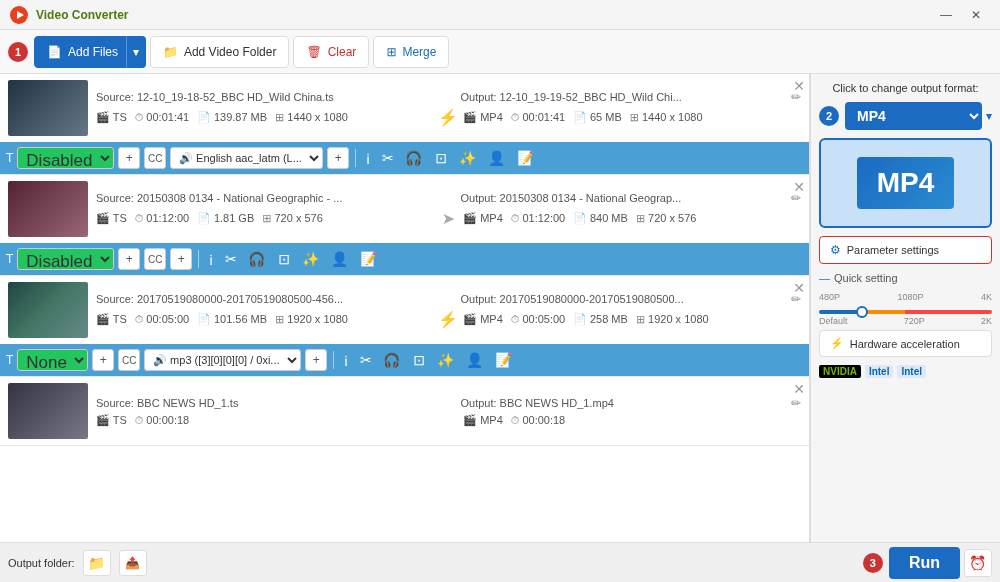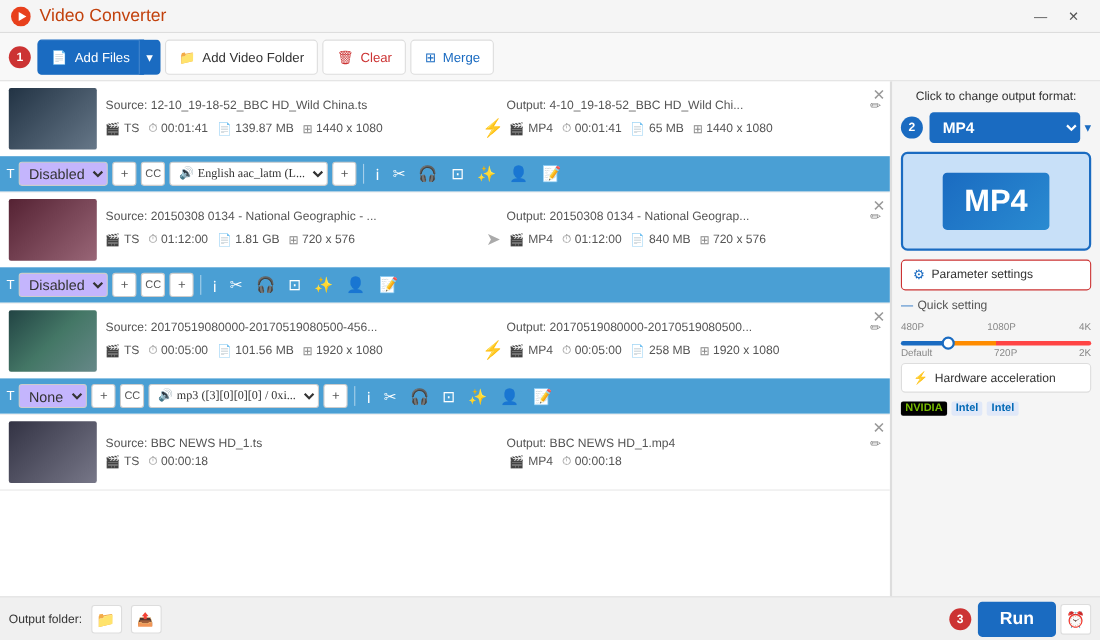--- a/index.html
+++ b/index.html
@@ -8,21 +8,21 @@
     .titlebar {
       background: #f5f5f5;
       height: 30px;
       display: flex;
       align-items: center;
       padding: 0 10px;
       border-bottom: 1px solid #ddd;
       justify-content: space-between;
     }
     .titlebar-left { display: flex; align-items: center; gap: 8px; }
-    .titlebar-title { font-size: 16px; color: #c2410c; }
+    .titlebar-title { font-size: 12px; color: #4d7c0f; font-weight: bold; }
     .titlebar-controls { display: flex; gap: 2px; }
     .titlebar-btn { width: 28px; height: 20px; background: none; border: none; cursor: pointer; font-size: 12px; color: #555; display: flex; align-items: center; justify-content: center; }
 
     .toolbar {
       background: #f8f8f8;
       height: 44px;
       display: flex;
       align-items: center;
       padding: 0 8px;
       gap: 4px;
@@ -127,39 +127,39 @@
 
     .toolbar-row {
       background: #4a9fd4;
       display: flex;
       align-items: center;
       padding: 2px 6px;
       gap: 4px;
       height: 32px;
     }
     .subtitle-select {
-      background: #c4b5fd;
+      background: #22c55e;
       border: 1px solid #ccc;
       border-radius: 3px;
       padding: 2px 4px;
-      font-size: 13px;
+      font-size: 17px;
       height: 22px;
       color: #333;
       min-width: 60px;
     }
     .toolbar-mini-btn {
       width: 22px; height: 22px;
       background: white; border: 1px solid #ccc; border-radius: 3px;
       cursor: pointer; display: flex; align-items: center; justify-content: center;
       font-size: 12px; color: #555;
     }
     .audio-select {
       background: white; border: 1px solid #ccc; border-radius: 3px;
       padding: 2px 4px; font-size: 11px; height: 22px; color: #333;
-      min-width: 130px; max-width: 160px; overflow: hidden; text-overflow: ellipsis; font-family: Liberation Serif, serif;
+      min-width: 130px; max-width: 160px; overflow: hidden; text-overflow: ellipsis;
     }
     .toolbar-sep-v { width: 1px; height: 18px; background: rgba(255,255,255,0.5); margin: 0 2px; }
     .toolbar-icon-btn { color: white; font-size: 14px; cursor: pointer; padding: 2px 4px; }
 
     .right-panel {
       width: 190px;
       background: #f5f5f5;
       display: flex;
       flex-direction: column;
       padding: 8px;
@@ -314,21 +314,21 @@
 
   <div class="file-list">
 
     <div class="file-item">
       <div class="file-row">
         <div class="file-thumbnail thumb-1"></div>
         <div class="file-info-area">
           <div class="file-source-row">
             <span class="file-source-label">Source: 12-10_19-18-52_BBC HD_Wild China.ts</span>
             <span style="width:30px;"></span>
-            <span class="file-output-label">Output: 4-10_19-18-52_BBC HD_Wild Chi...</span>
+            <span class="file-output-label">Output: 12-10_19-19-52_BBC HD_Wild Chi...</span>
             <span class="edit-btn">✏</span>
           </div>
           <div class="file-meta-row">
             <div class="meta-left">
               <div class="meta-item">
                 <span class="meta-icon">🎬</span>
                 <span>TS</span>
               </div>
               <div class="meta-item">
                 <span class="meta-icon">⏱</span>

